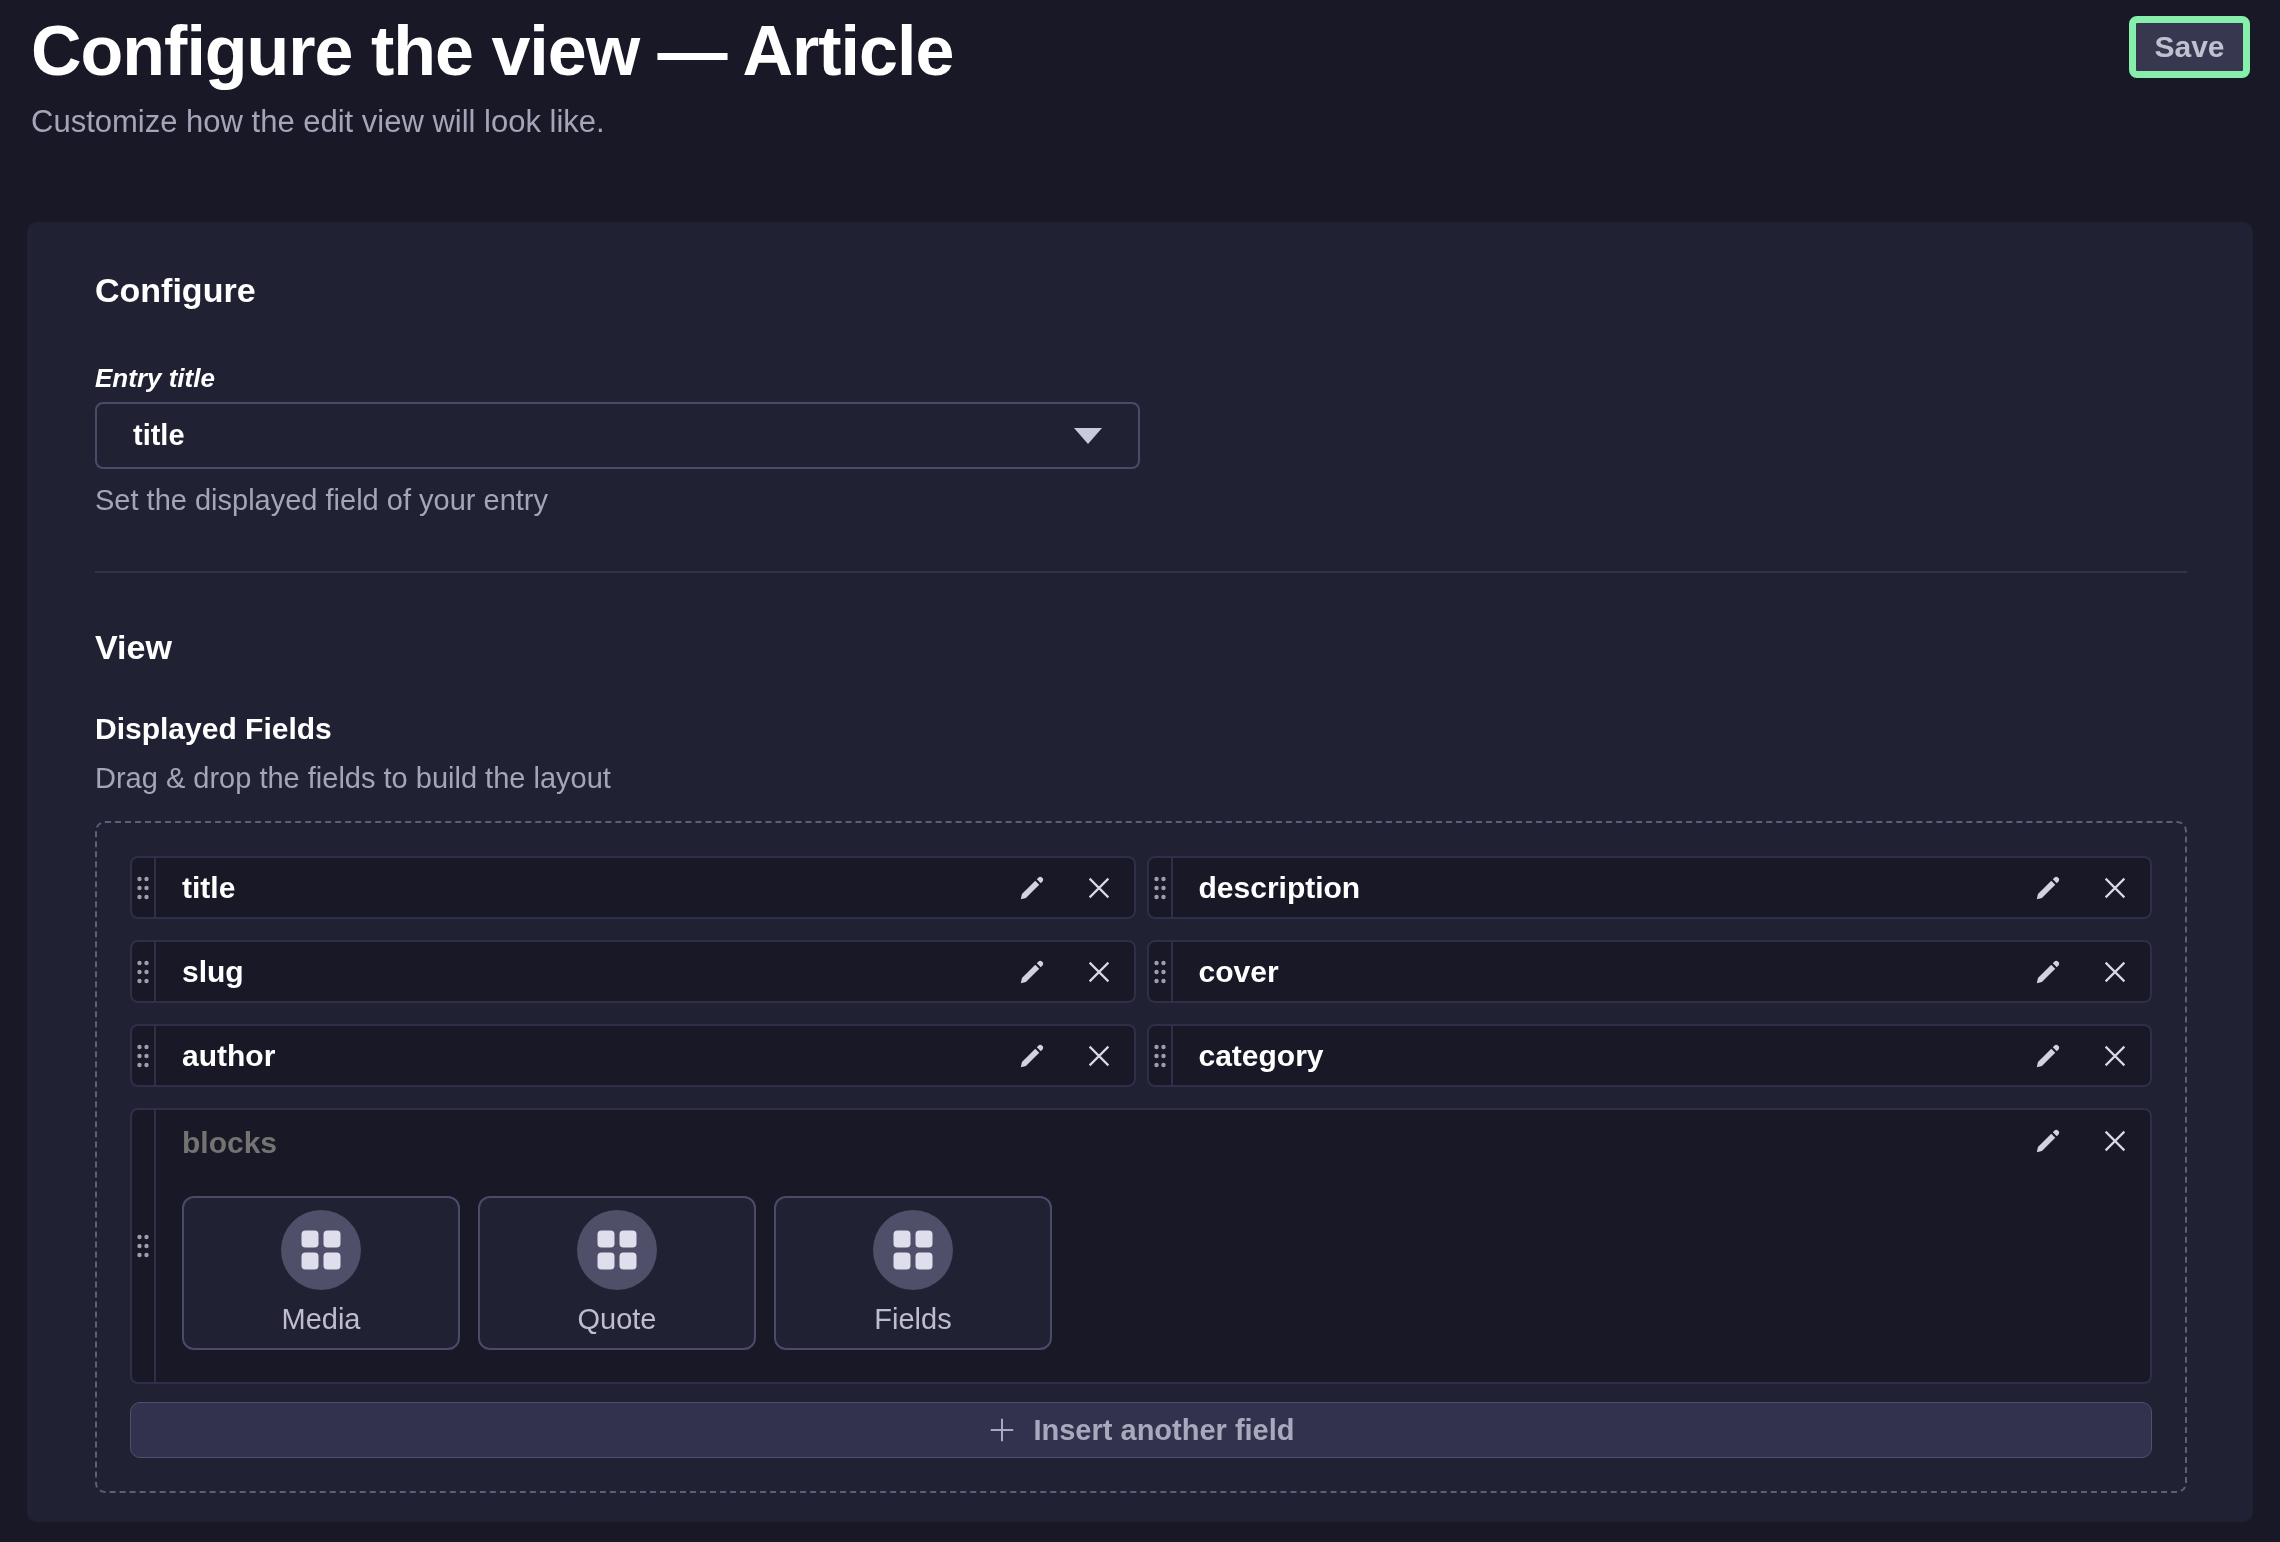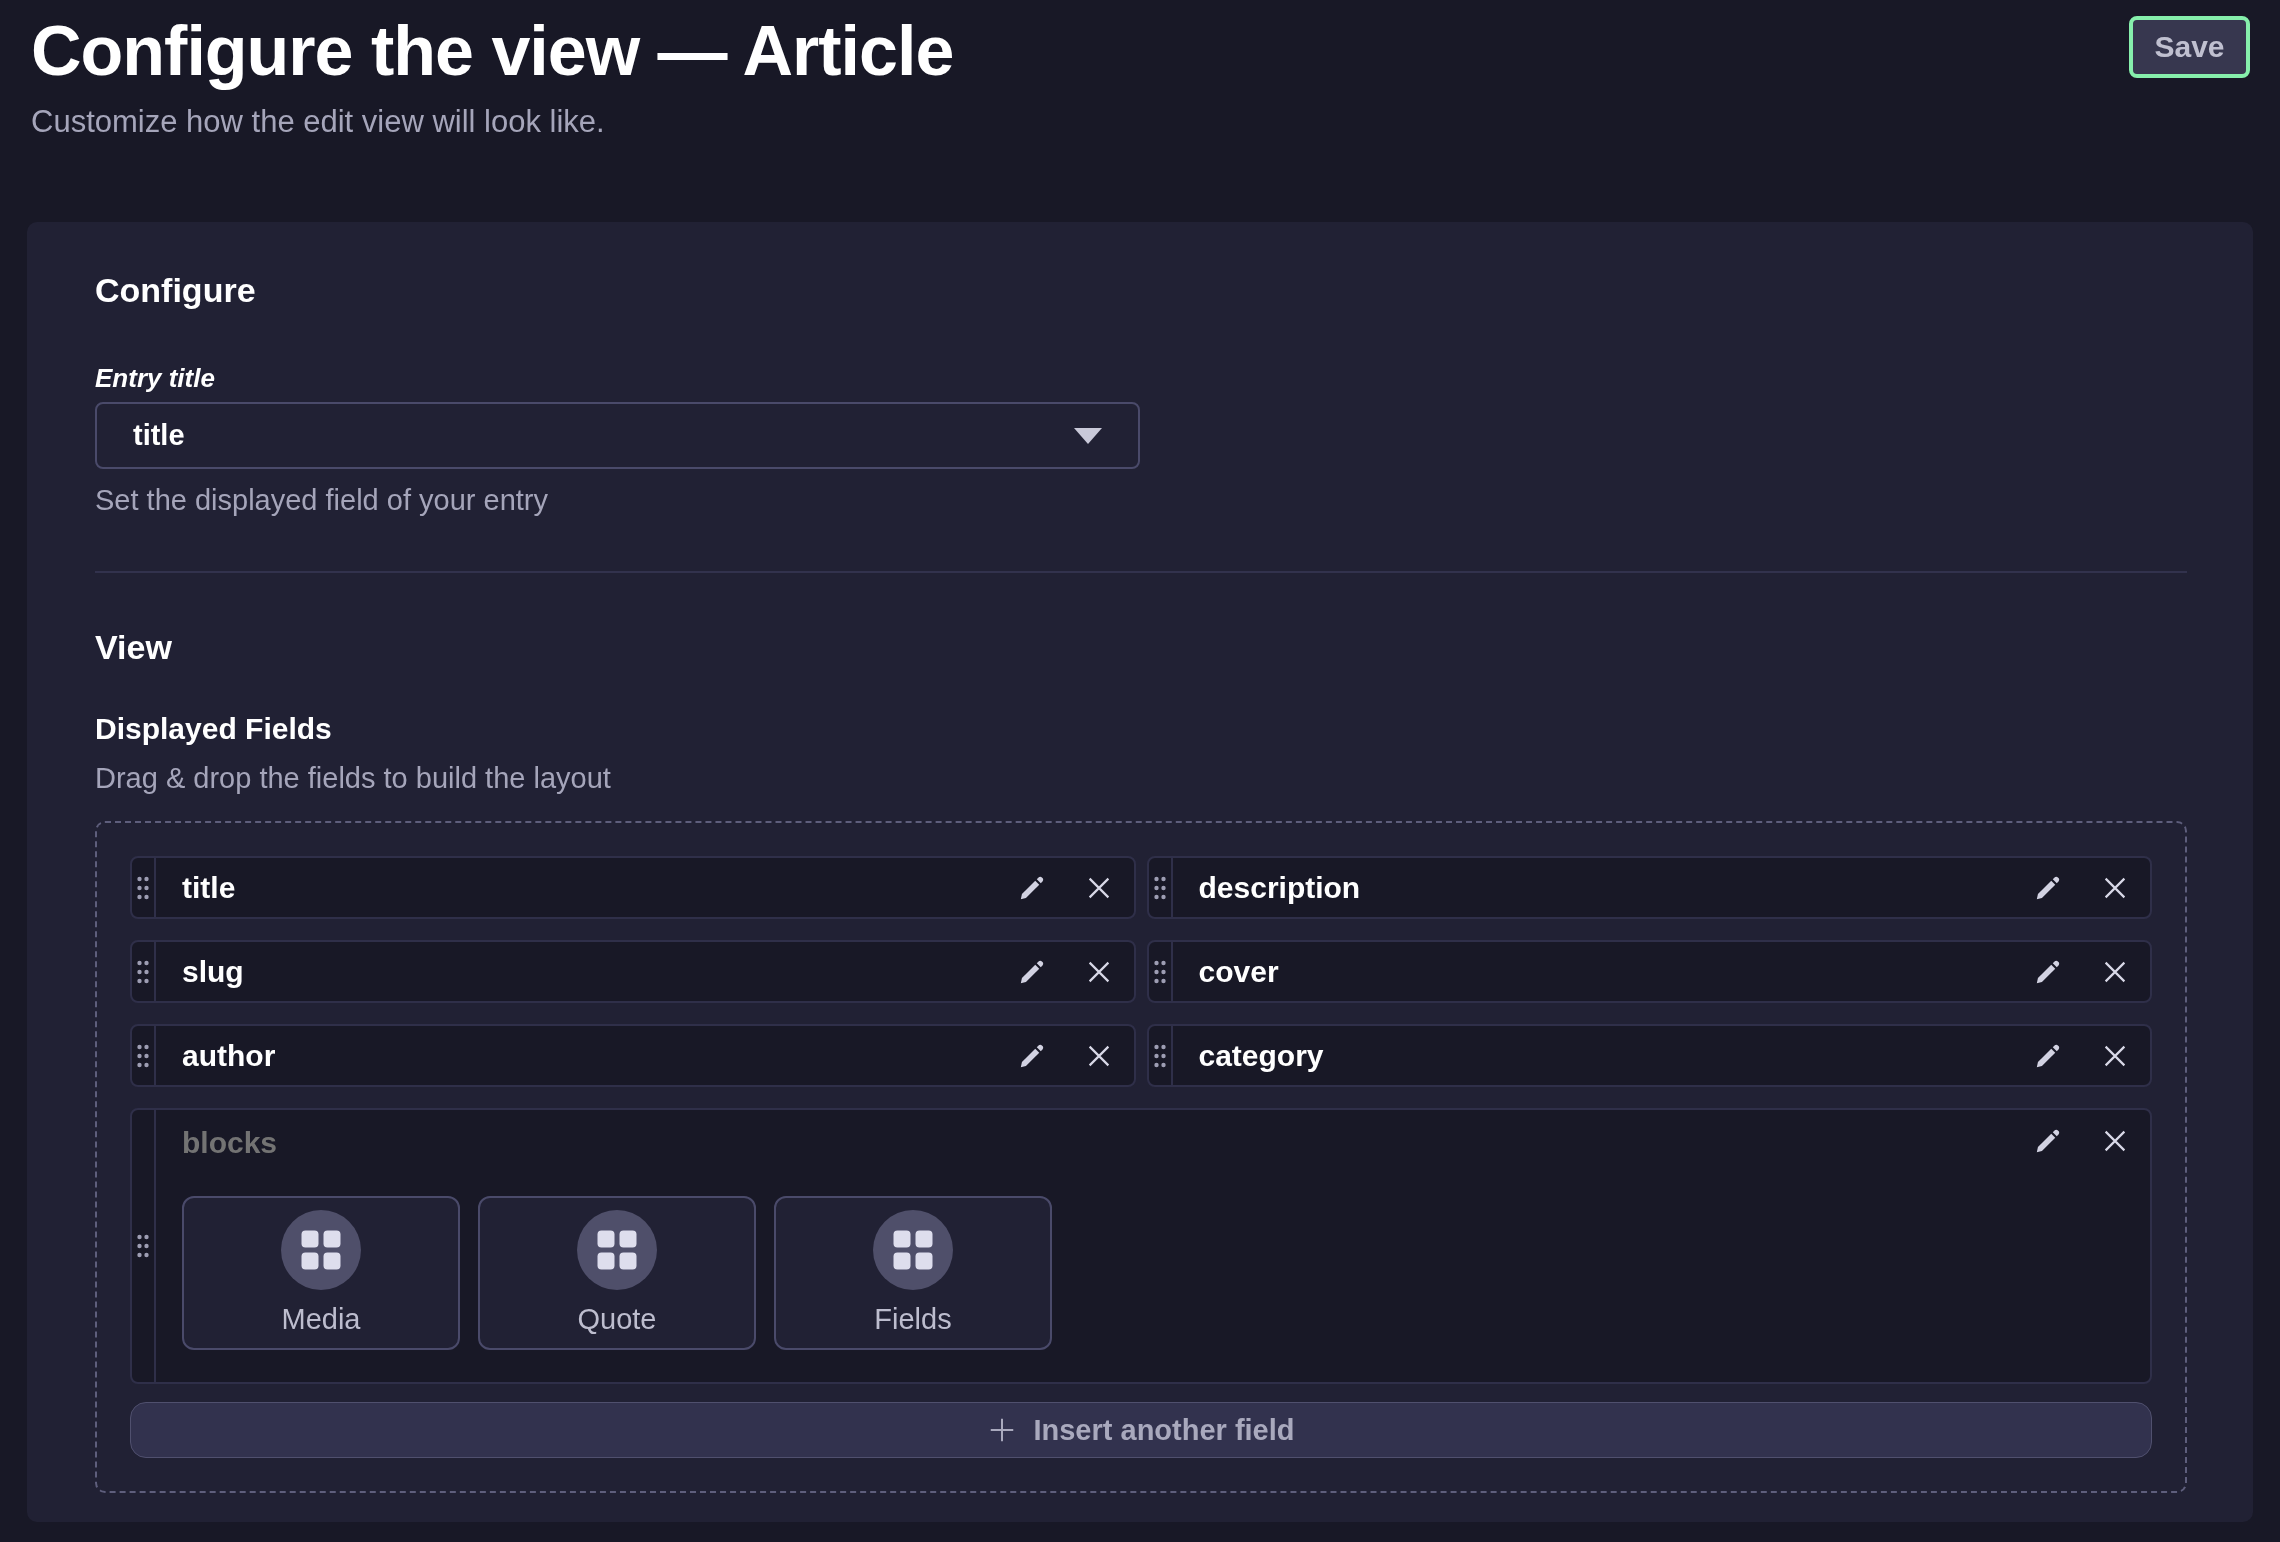--- a/index.html
+++ b/index.html
@@ -15,21 +15,21 @@
   
   .header { position:absolute; top:0; left:0; width:100%; padding:14px 30px 0 31px; }
   .page-title {
     font-size:70px; font-weight:700; letter-spacing:-1px;
     color:#ffffff; line-height:1.06;
   }
   .page-subtitle { margin-top:16px; font-size:31px; color:#a5a5ba; }
   .save-btn {
     position:absolute; top:16px; right:30px;
     width:121px; height:62px;
-    background:#37374f; border:4px solid #86efac; border-radius:8px;
+    background:#37374f; border:7px solid #86efac; border-radius:8px;
     color:#c0c0d0; font-size:30px; font-weight:600;
     font-family:"Liberation Sans", sans-serif;
     display:flex; align-items:center; justify-content:center;
     cursor:pointer;
   }
 
   
   .panel {
     position:absolute; top:222px; left:27px;
     width:2226px; height:1300px;
@@ -104,21 +104,21 @@
   .component-circle {
     width:80px; height:80px; border-radius:50%;
     background:#4f4f6a;
     display:flex; align-items:center; justify-content:center;
   }
   .component-label { margin-top:13px; font-size:29px; color:#bdbdce; }
 
   
   .insert-btn {
     margin-top:18px; width:100%; height:56px;
-    background:#32324e; border:1px solid #50506e; border-radius:16px;
+    background:#32324e; border:1px solid #50506e; border-radius:10px;
     display:flex; align-items:center; justify-content:center; gap:16px;
     color:#a9a9bd; font-size:29px; font-weight:600;
     font-family:"Liberation Sans", sans-serif;
     cursor:pointer;
   }
 </style>
 </head>
 <body>
 
 <div class="header">

